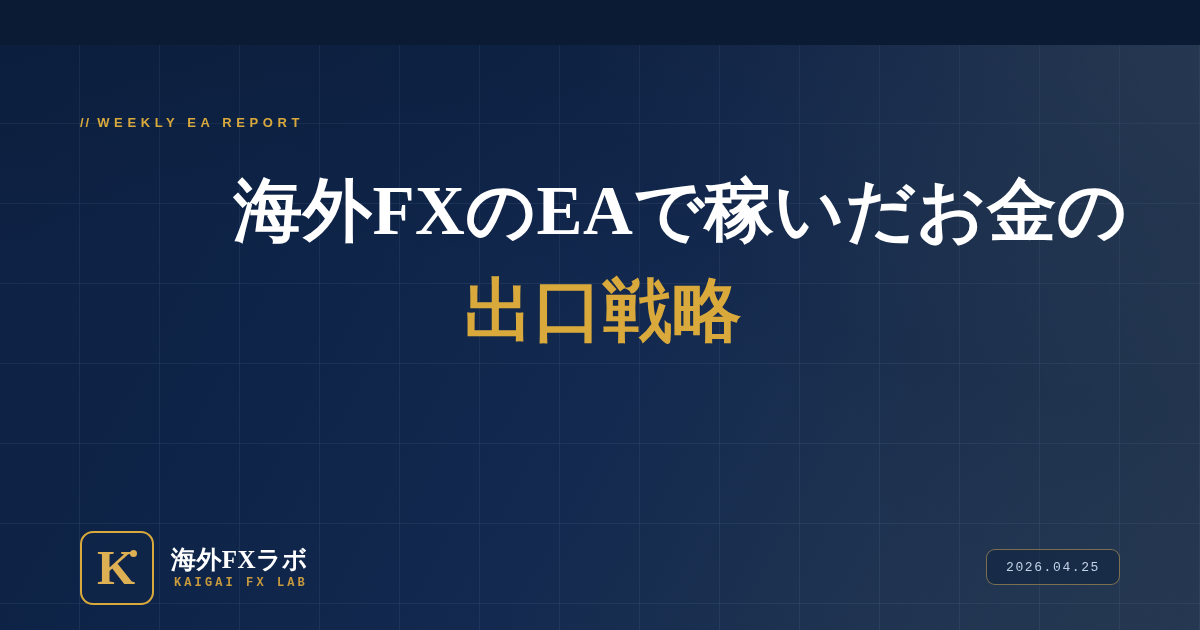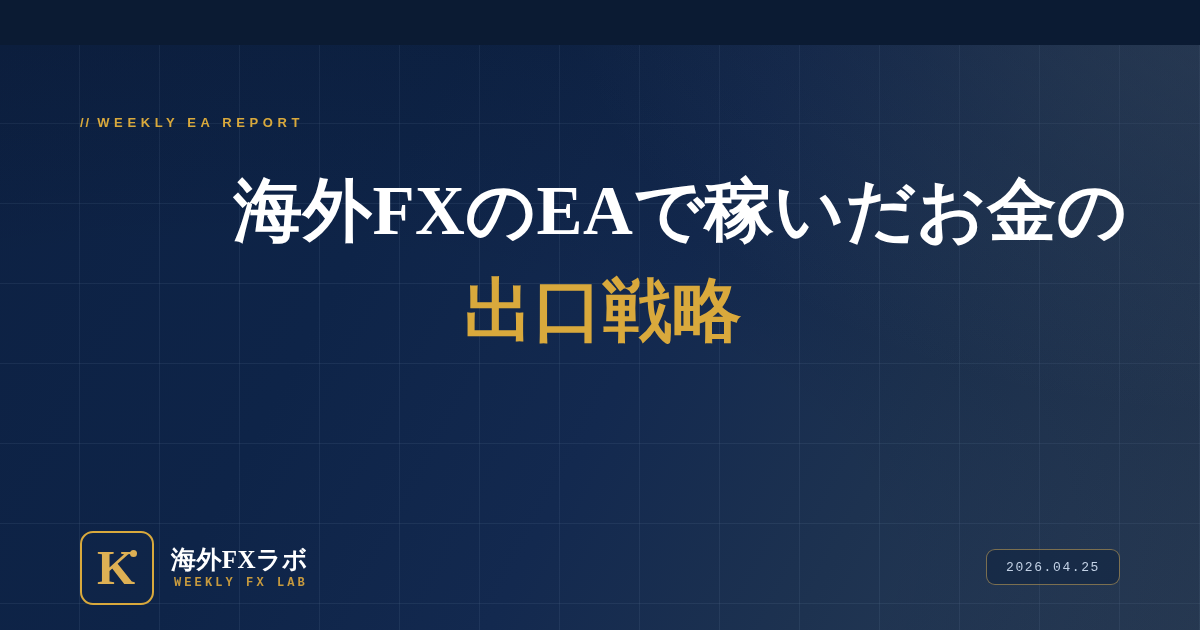--- a/index.html
+++ b/index.html
@@ -198,21 +198,21 @@
     <div class="line line-2">出口戦略</div>
   </div>
 
   <div class="brand">
     <div class="logo-mark">
       <div class="k-letter">K</div>
       <div class="accent-dot"></div>
     </div>
     <div class="brand-text">
       <div class="brand-name">海外FXラボ</div>
-      <div class="brand-sub">WEEKLY FX LAB</div>
+      <div class="brand-sub">KAIGAI FX LAB</div>
     </div>
   </div>
 
   <div class="date-badge">
     <span>2026.04.25</span>
   </div>
 
 </div>
 
 </body></html>

